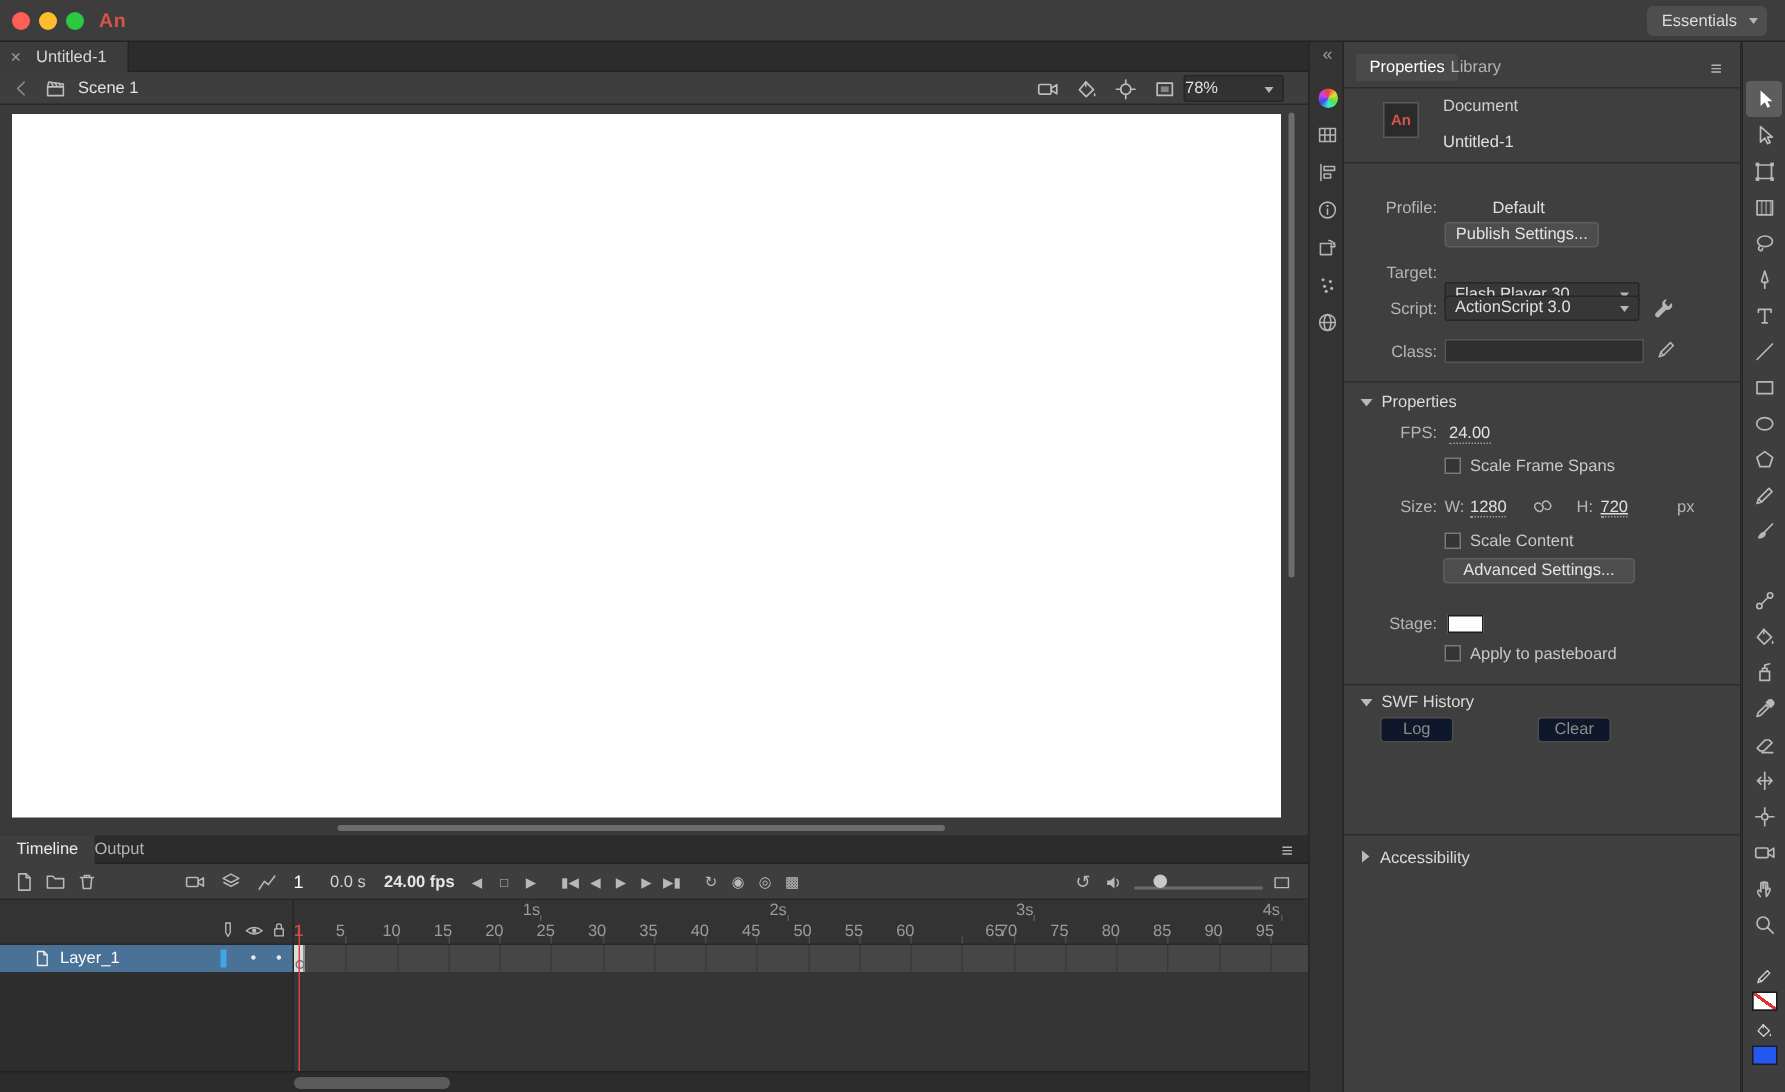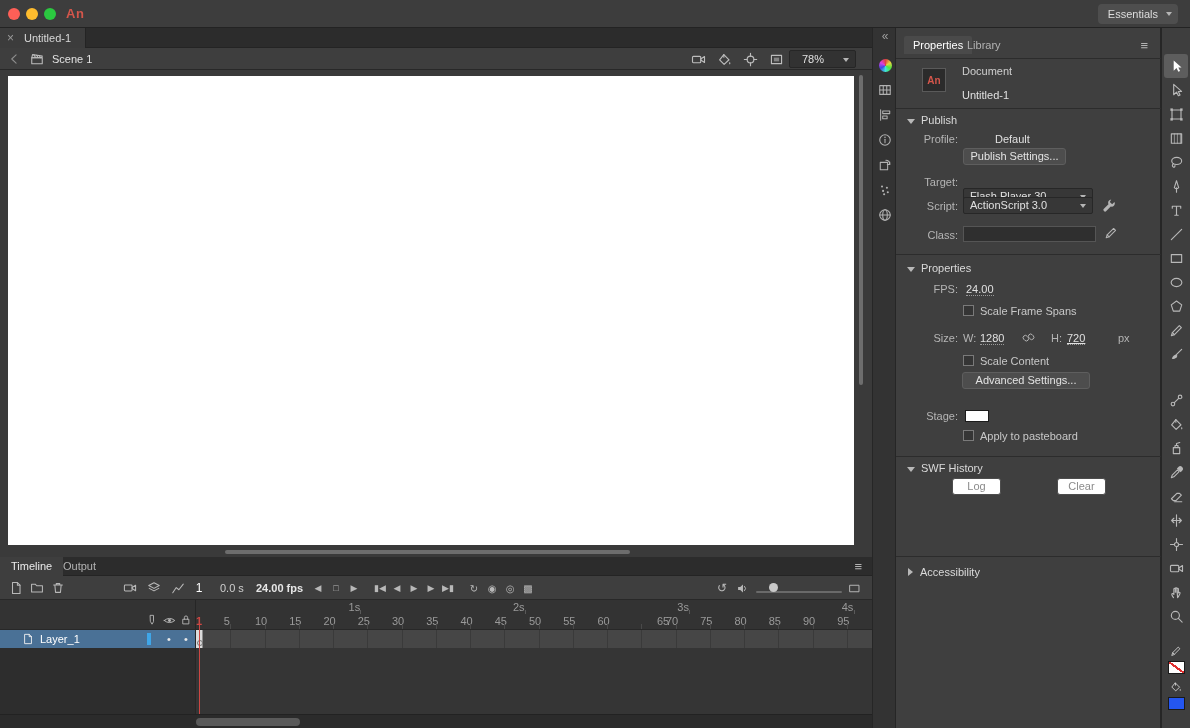--- a/index.html
+++ b/index.html
@@ -20,21 +20,21 @@
 
   
   .doc-tabbar{position:absolute;left:0;top:28px;width:872px;height:20px;background:#2c2c2c;border-bottom:1px solid #242424;}
   .doc-tab{position:absolute;left:0;top:0;height:20px;line-height:20px;padding:0 14px 0 24px;background:#3c3c3c;color:#d8d8d8;border-right:1px solid #242424;}
   .doc-tab .close{position:absolute;left:7px;top:0;color:#9a9a9a;font-size:12px;}
 
   
   .stage-toolbar{position:absolute;left:0;top:48px;width:872px;height:22px;background:#3e3e3e;border-bottom:1px solid #282828;}
   .st-icon{position:absolute;top:3px;width:16px;height:16px;color:#bdbdbd;display:flex;align-items:center;justify-content:center;}
   .scene-label{position:absolute;left:52px;top:0;line-height:22px;color:#e2e2e2;}
-  .zoom-select{position:absolute;left:789px;top:2px;width:67px;height:18px;background:#323232;border:1px solid #262626;border-radius:2px;line-height:16px;padding-left:12px;color:#e0e0e0;}
+  .zoom-select{position:absolute;left:789px;top:2px;width:67px;height:18px;background:#323232;border:1px solid #262626;border-radius:2px;line-height:16px;padding-left:0;color:#e0e0e0;}
   .zoom-select .chev-down{top:7px;}
 
   
   .stage{position:absolute;left:0;top:70px;width:872px;height:487px;background:#3a3a3a;}
   .canvas{position:absolute;left:8px;top:6px;width:846px;height:469px;background:#fff;}
   .h-scroll{position:absolute;left:0;top:477px;width:855px;height:9px;}
   .h-thumb{position:absolute;left:225px;top:3px;width:405px;height:4px;background:#6d6d6d;border-radius:2px;}
   .v-scroll{position:absolute;left:856px;top:0;width:9px;height:475px;}
   .v-thumb{position:absolute;left:3px;top:5px;width:4px;height:310px;background:#6d6d6d;border-radius:2px;}
 
@@ -54,21 +54,21 @@
   .doc-icon{position:absolute;left:26px;top:40px;width:24px;height:24px;background:#2b2b2b;border:1px solid #5a5a5a;
             font-weight:bold;font-size:10px;display:flex;align-items:center;justify-content:center;}
   .p-text{position:absolute;height:14px;line-height:14px;}
   .sec-head{position:absolute;left:0;width:265px;height:16px;line-height:16px;color:#dadada;}
   .tri-down{display:inline-block;width:0;height:0;border-left:4px solid transparent;border-right:4px solid transparent;border-top:5px solid #b8b8b8;margin:0 6px 0 11px;}
   .tri-right{display:inline-block;width:0;height:0;border-top:4px solid transparent;border-bottom:4px solid transparent;border-left:5px solid #b8b8b8;margin:0 7px 0 12px;}
   .p-label{position:absolute;left:0;width:62px;text-align:right;color:#b5b5b5;height:14px;line-height:14px;}
   .p-val{position:absolute;color:#e0e0e0;height:14px;line-height:14px;}
   .hot{border-bottom:1px dotted #999;}
   .p-btn{position:absolute;height:17px;background:#4d4d4d;border:1px solid #5e5e5e;border-radius:3px;color:#e3e3e3;text-align:center;line-height:15px;}
-  .p-btn.disabled{background:#ffffff;border-color:#4d4d4d;color:#8b8b8b;margin-left:32px;}
+  .p-btn.disabled{background:#0f172a;border-color:#4d4d4d;color:#8b8b8b;}
   .p-select{position:absolute;left:67px;width:130px;height:17px;background:#373737;border:1px solid #272727;border-radius:2px;color:#e0e0e0;line-height:15px;padding:0 14px 0 6px;}
   .p-input{position:absolute;left:67px;width:133px;height:16px;background:#2f2f2f;border:1px solid #555;}
   .p-check{position:absolute;left:67px;width:11px;height:11px;background:#353535;border:1px solid #7a7a7a;}
   .chk-label{position:absolute;left:84px;color:#c8c8c8;height:13px;line-height:13px;}
   .edit-icon{position:absolute;width:14px;height:14px;color:#b5b5b5;}
   .stage-swatch{position:absolute;left:69px;width:24px;height:12px;border:1px solid #1c1c1c;}
 
   
   .tools{position:absolute;left:1161px;top:28px;width:29px;height:700px;background:#3e3e3e;border-left:1px solid #262626;
          display:flex;flex-direction:column;align-items:center;padding-top:26px;}
@@ -245,21 +245,20 @@
     <span class="props-tab active" style="left:8px;">Properties</span>
     <span class="props-tab" style="left:62px;">Library</span>
     <span class="panel-menu">≡</span>
     <div class="divider" style="top:30px;"></div>
 
     <div class="doc-icon" id="doc-icon" style="color: rgb(212, 86, 75);">An</div>
     <div class="p-text" style="left:66px;top:36px;color:#cfcfcf;">Document</div>
     <div class="p-text" style="left:66px;top:60px;color:#e0e0e0;">Untitled-1</div>
     <div class="divider" style="top:80px;"></div>
 
-    <div class="sec-head" style="top:84px;"><span class="tri-down"></span><span>Publish</span></div>
     <div class="p-label" style="top:104px;">Profile:</div>
     <div class="p-val" style="left:70px;top:104px;padding-left:29px;">Default</div>
     <div class="p-btn" style="left:67px;top:120px;width:103px;">Publish Settings...</div>
     <div class="p-label" style="top:147px;">Target:</div>
     <div class="p-select" style="top:160px;">
       <span>Flash Player 30</span>
       <span class="chev-down" style="top:6px;"></span>
     </div>
     <div class="p-label" style="top:171px;">Script:</div>
     <div class="p-select" style="top:169px;">

